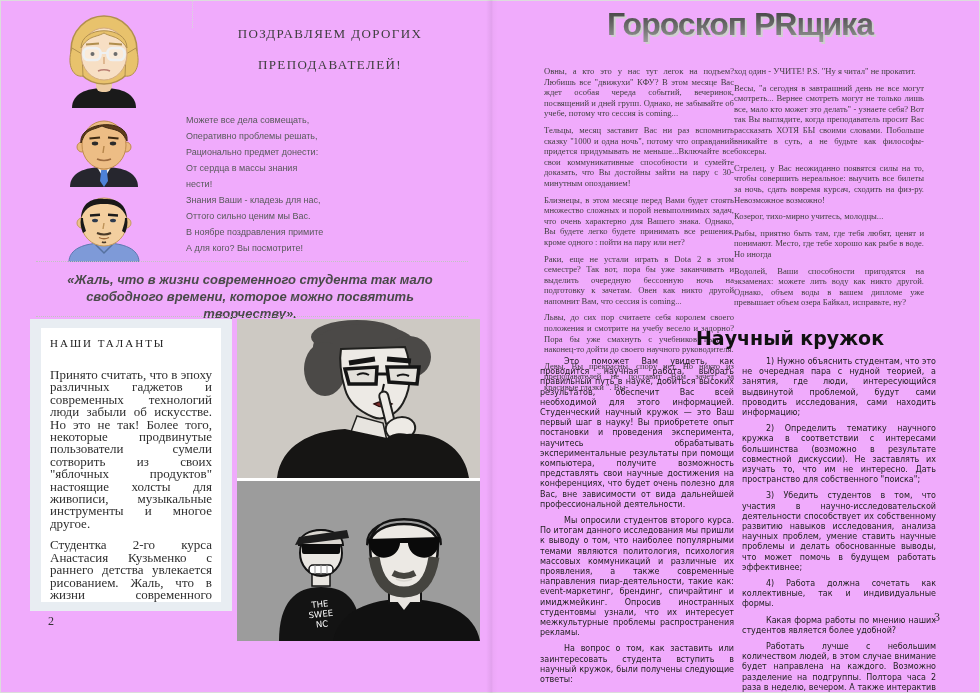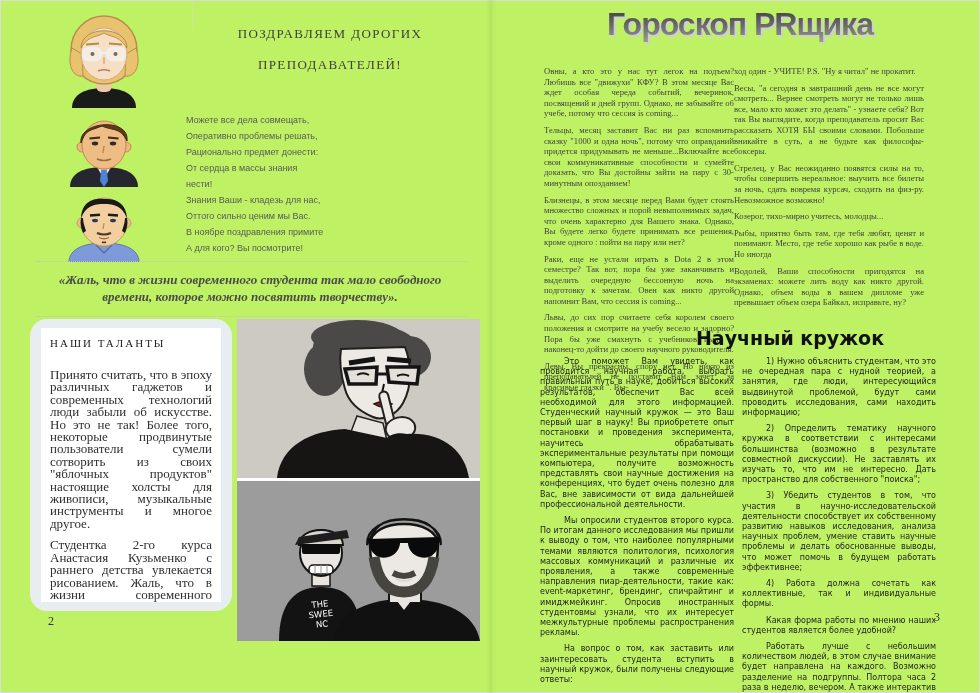--- a/index.html
+++ b/index.html
@@ -1,18 +1,18 @@
 <!DOCTYPE html>
 <html><head>
 <meta charset="utf-8">
 <style>
   html,body { margin:0; padding:0; background:#e9e9e9; }
   .spread {
     position:relative; width:980px; height:693px; margin:0 auto;
-    background:#bef264; overflow:hidden;
+    background:#f0abfc; overflow:hidden;
     box-shadow: inset 0 0 0 1px #dcdcdc;
     font-family:"Liberation Sans", sans-serif;
   }
   .fold {
     position:absolute; left:486px; top:0; width:12px; height:100%;
     background:linear-gradient(90deg, rgba(0,0,0,0) 0%, rgba(0,0,0,0.06) 45%, rgba(0,0,0,0.02) 60%, rgba(0,0,0,0) 100%);
   }
   .guide-v { position:absolute; left:192px; top:0; height:28px; border-left:1px dotted #d8d8d8; }
 
   
@@ -26,24 +26,24 @@
   .poems { position:absolute; left:186px; top:112px; width:292px; display:flex; }
   .poem { white-space:pre-line; color:#58595b; font-size:9px; }
   .poem.pl { width:138px; line-height:16px; }
   .poem.pr { width:154px; line-height:10.6px; }
 
   .dotted { position:absolute; border-top:1px dotted #c3c3c3; }
   .div1 { left:36px; top:261px; width:432px; }
   .div2 { left:36px; top:316px; width:432px; }
 
   .quote { position:absolute; left:48px; top:271px; width:404px; text-align:center;
-    font-family:Liberation Serif, serif; font-style:italic; font-weight:bold;
+    font-family:Liberation Sans, sans-serif; font-style:italic; font-weight:bold;
     font-size:13px; line-height:17px; color:#4a4a4a; }
 
-  .talents-panel { position:absolute; left:30px; top:319px; width:202px; height:292px; background:#e8edf2;border-radius:17px; }
+  .talents-panel { position:absolute; left:30px; top:319px; width:202px; height:292px; background:#e8edf2; }
   .talents-inner { position:absolute; left:11px; top:9px; right:11px; bottom:9px; background:#ffffff;
     padding:9px 9px 6px 9px; box-sizing:border-box;
     font-family:"Liberation Serif", serif; color:#2f2f2f; overflow:hidden; }
   .talents-title { font-size:11px; letter-spacing:2px; color:#222; margin:0 0 20px 0; }
   .talents-inner p { font-size:13px; line-height:12.4px; text-align:justify; margin:0 0 9px 0; }
 
   .artwork { position:absolute; left:237px; top:319px; width:243px; }
   .artwork svg { display:block; }
   .art-gap { height:3px; background:#fff; }
 

